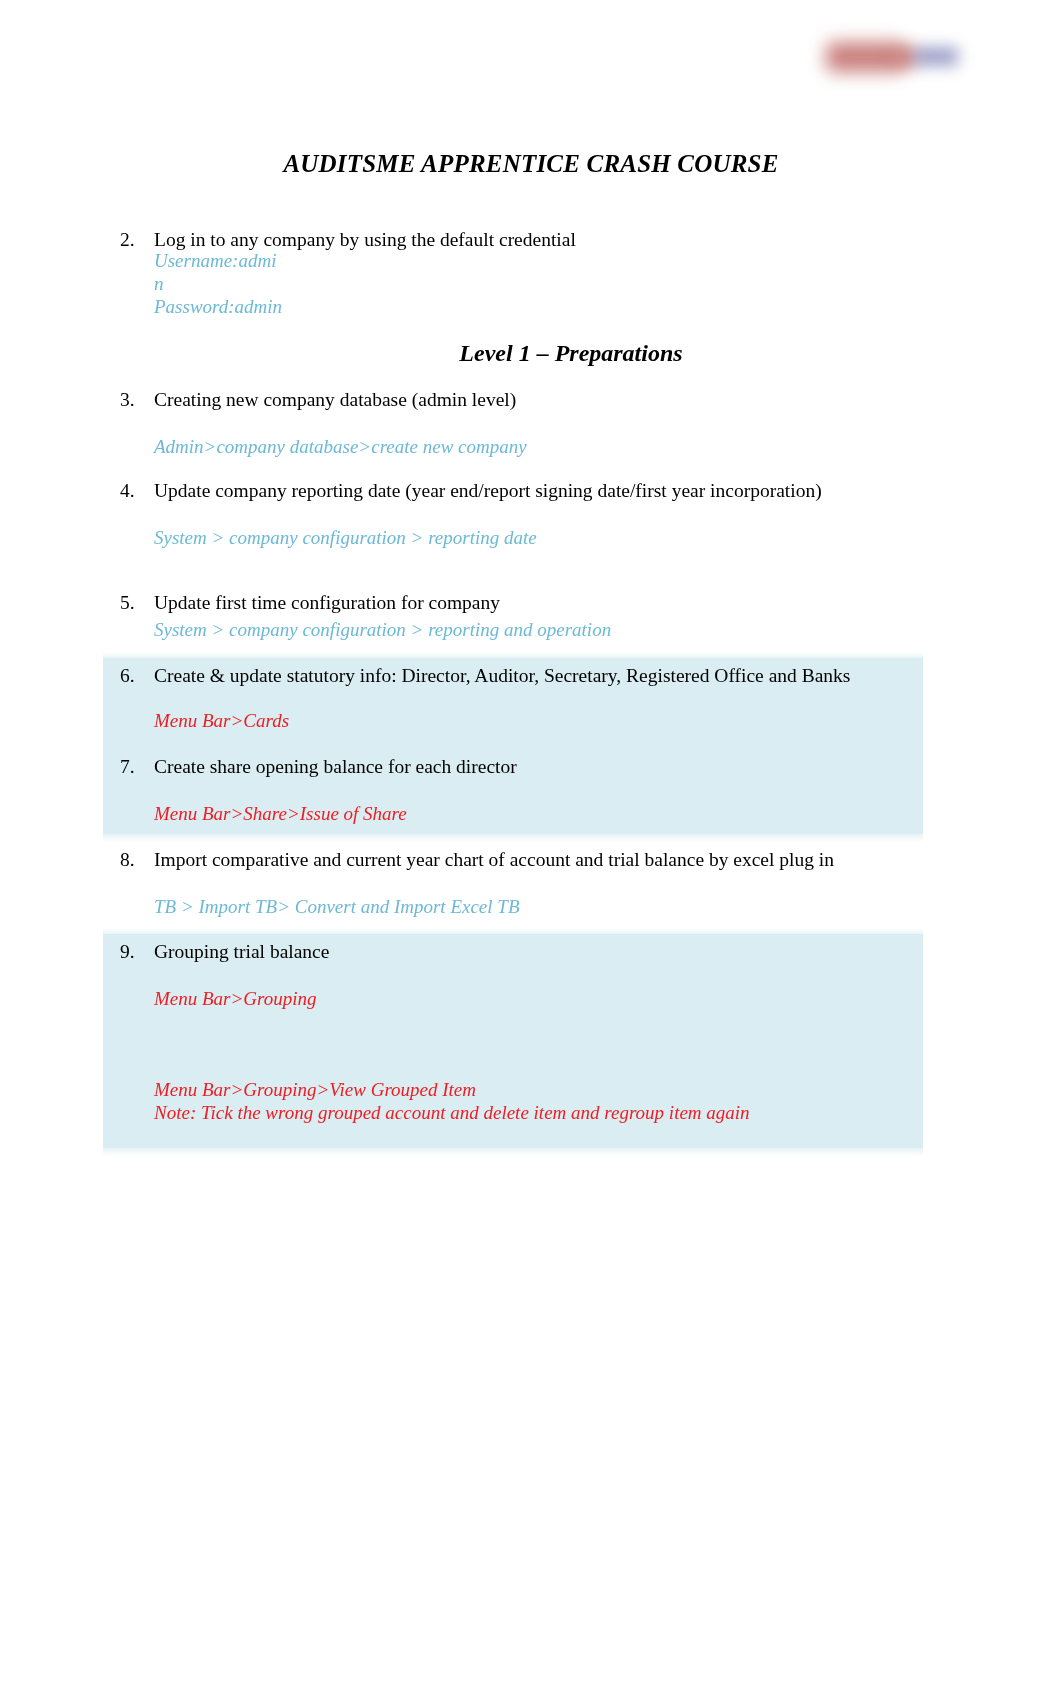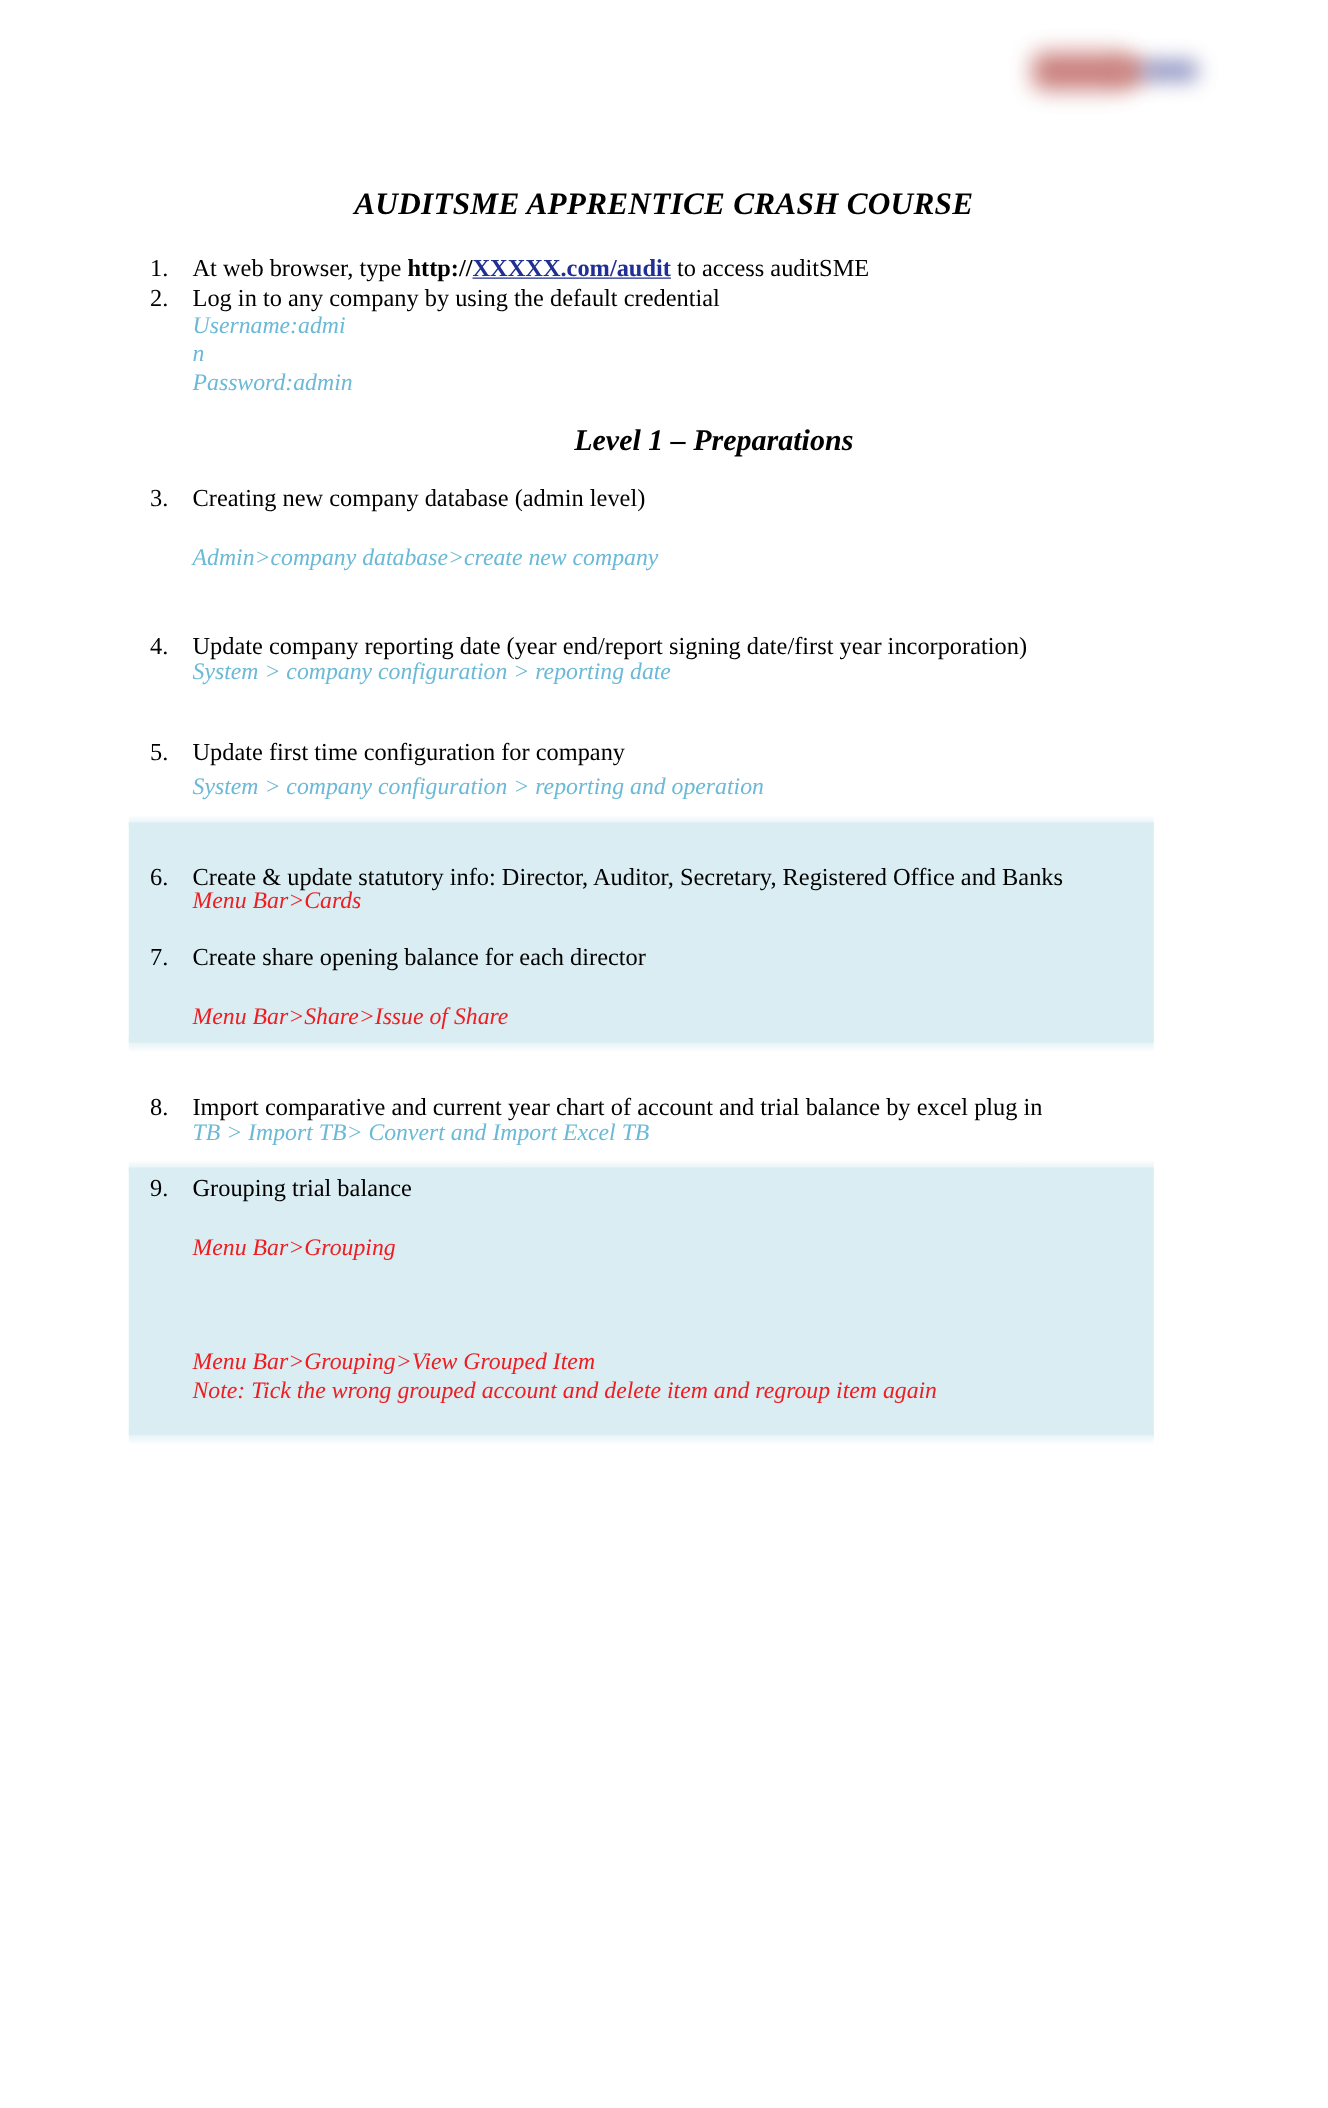--- a/index.html
+++ b/index.html
@@ -123,21 +123,21 @@
     color: #000;
     white-space: nowrap;
   }
   .item .num {
     display: inline-block;
     width: 34px;
     text-align: left;
   }
   .item .txt { display: inline; }
 
-  .item.wide { width: 880px; margin-top: 27px; }
+  .item.wide { width: 880px; }
 
   
   .path {
     position: absolute;
     left: 154px;
     font-size: 19px;
     line-height: 25px;
     font-style: italic;
     white-space: nowrap;
   }
@@ -167,23 +167,20 @@
 <div class="page">
 
   <div class="logo-wrap">
     <div class="logo-blob"></div>
     <div class="logo-blob2"></div>
     <div class="logo-bar"></div>
   </div>
 
   <div class="doc-title">AUDITSME APPRENTICE CRASH COURSE</div>
 
-  <div class="item" style="top:203px;">
-    <span class="num">1.</span><span class="txt">At web browser, type </span><span class="bold">http://</span><span class="link">XXXXX.com/audit</span><span class="txt"> to access auditSME</span>
-  </div>
 
   <div class="item" style="top:227px;">
     <span class="num">2.</span><span class="txt">Log in to any company by using the default credential</span>
   </div>
   <div class="cred" style="top:249px;">Username:admi</div>
   <div class="cred" style="top:272px;">n</div>
   <div class="cred" style="top:295px;">Password:admin</div>
 
   <div class="section-heading">Level 1 – Preparations</div>
 

